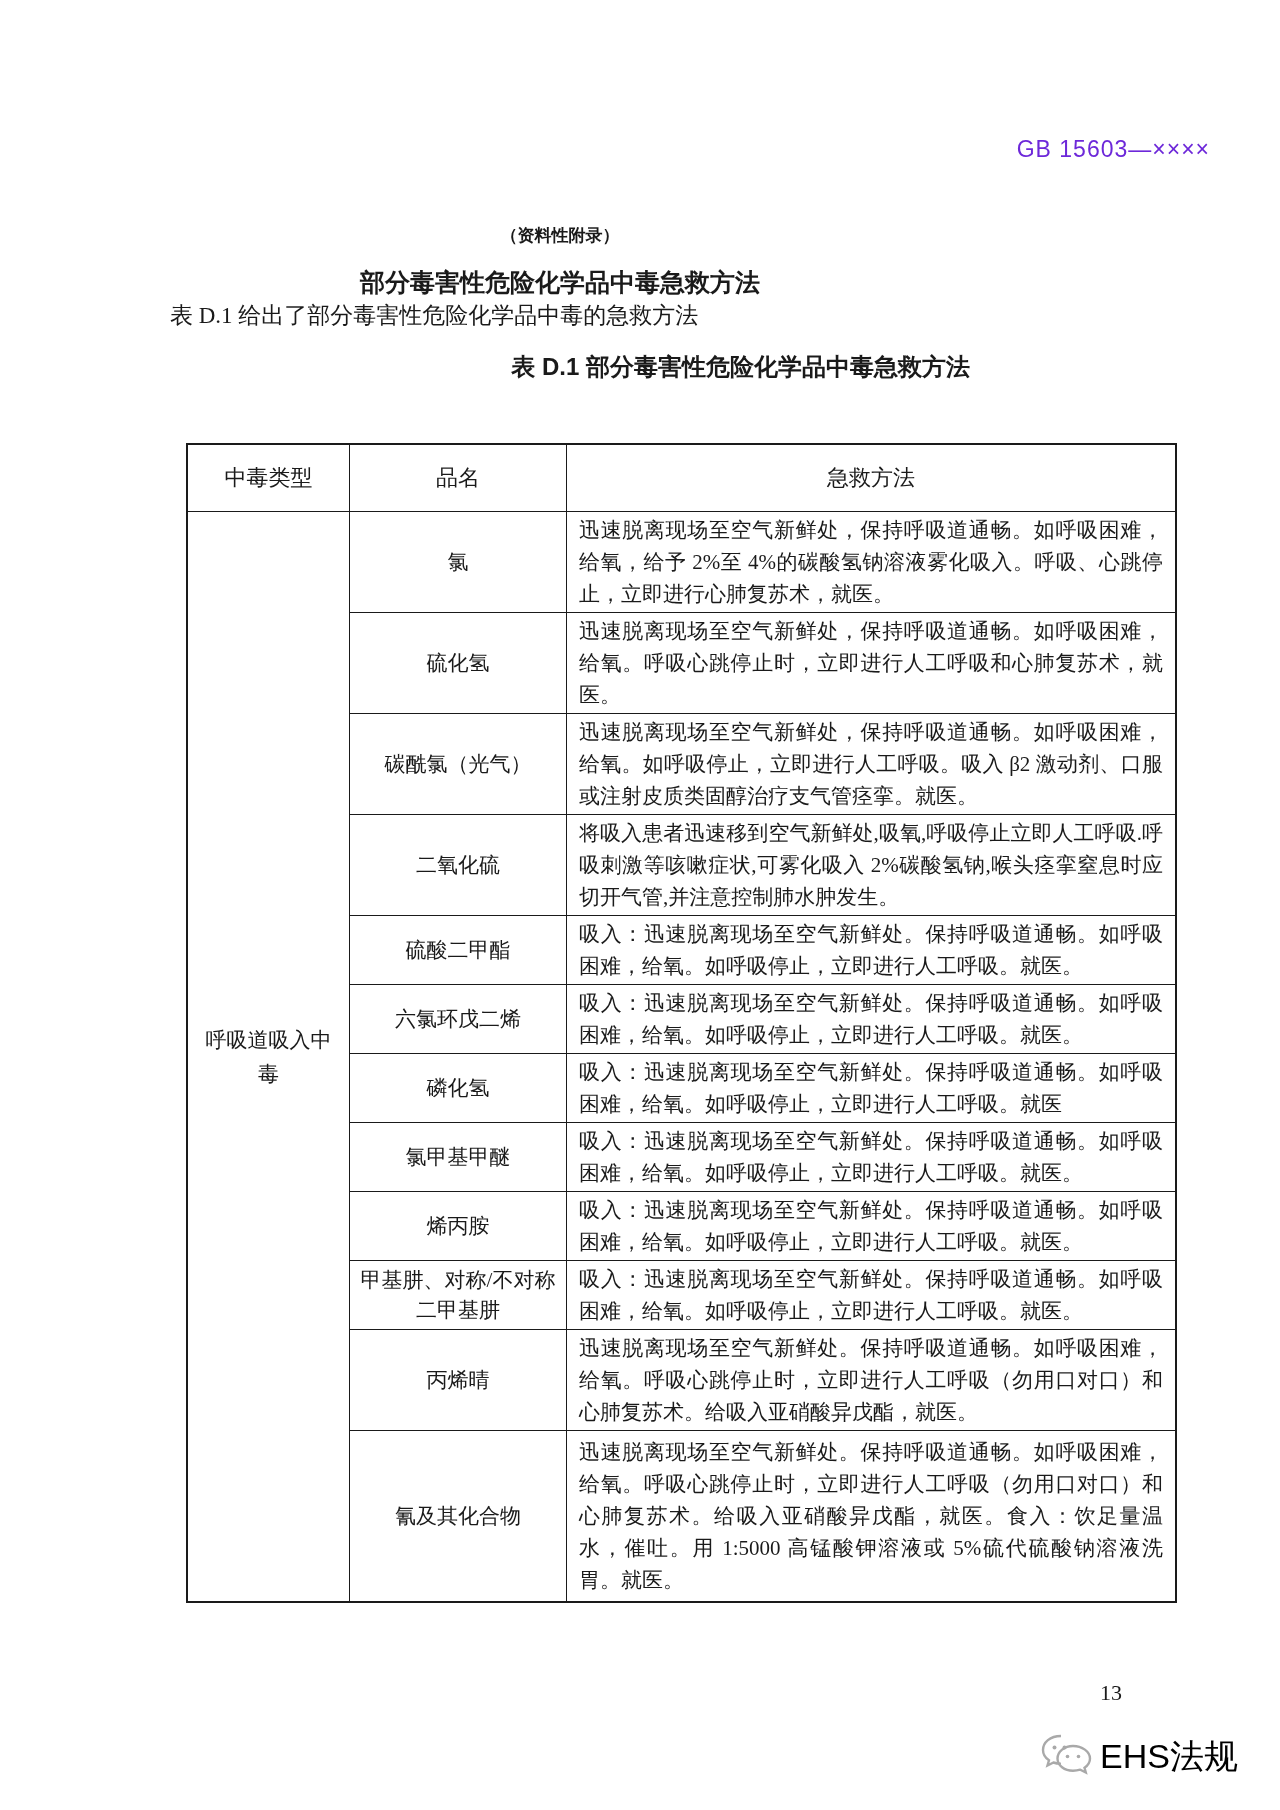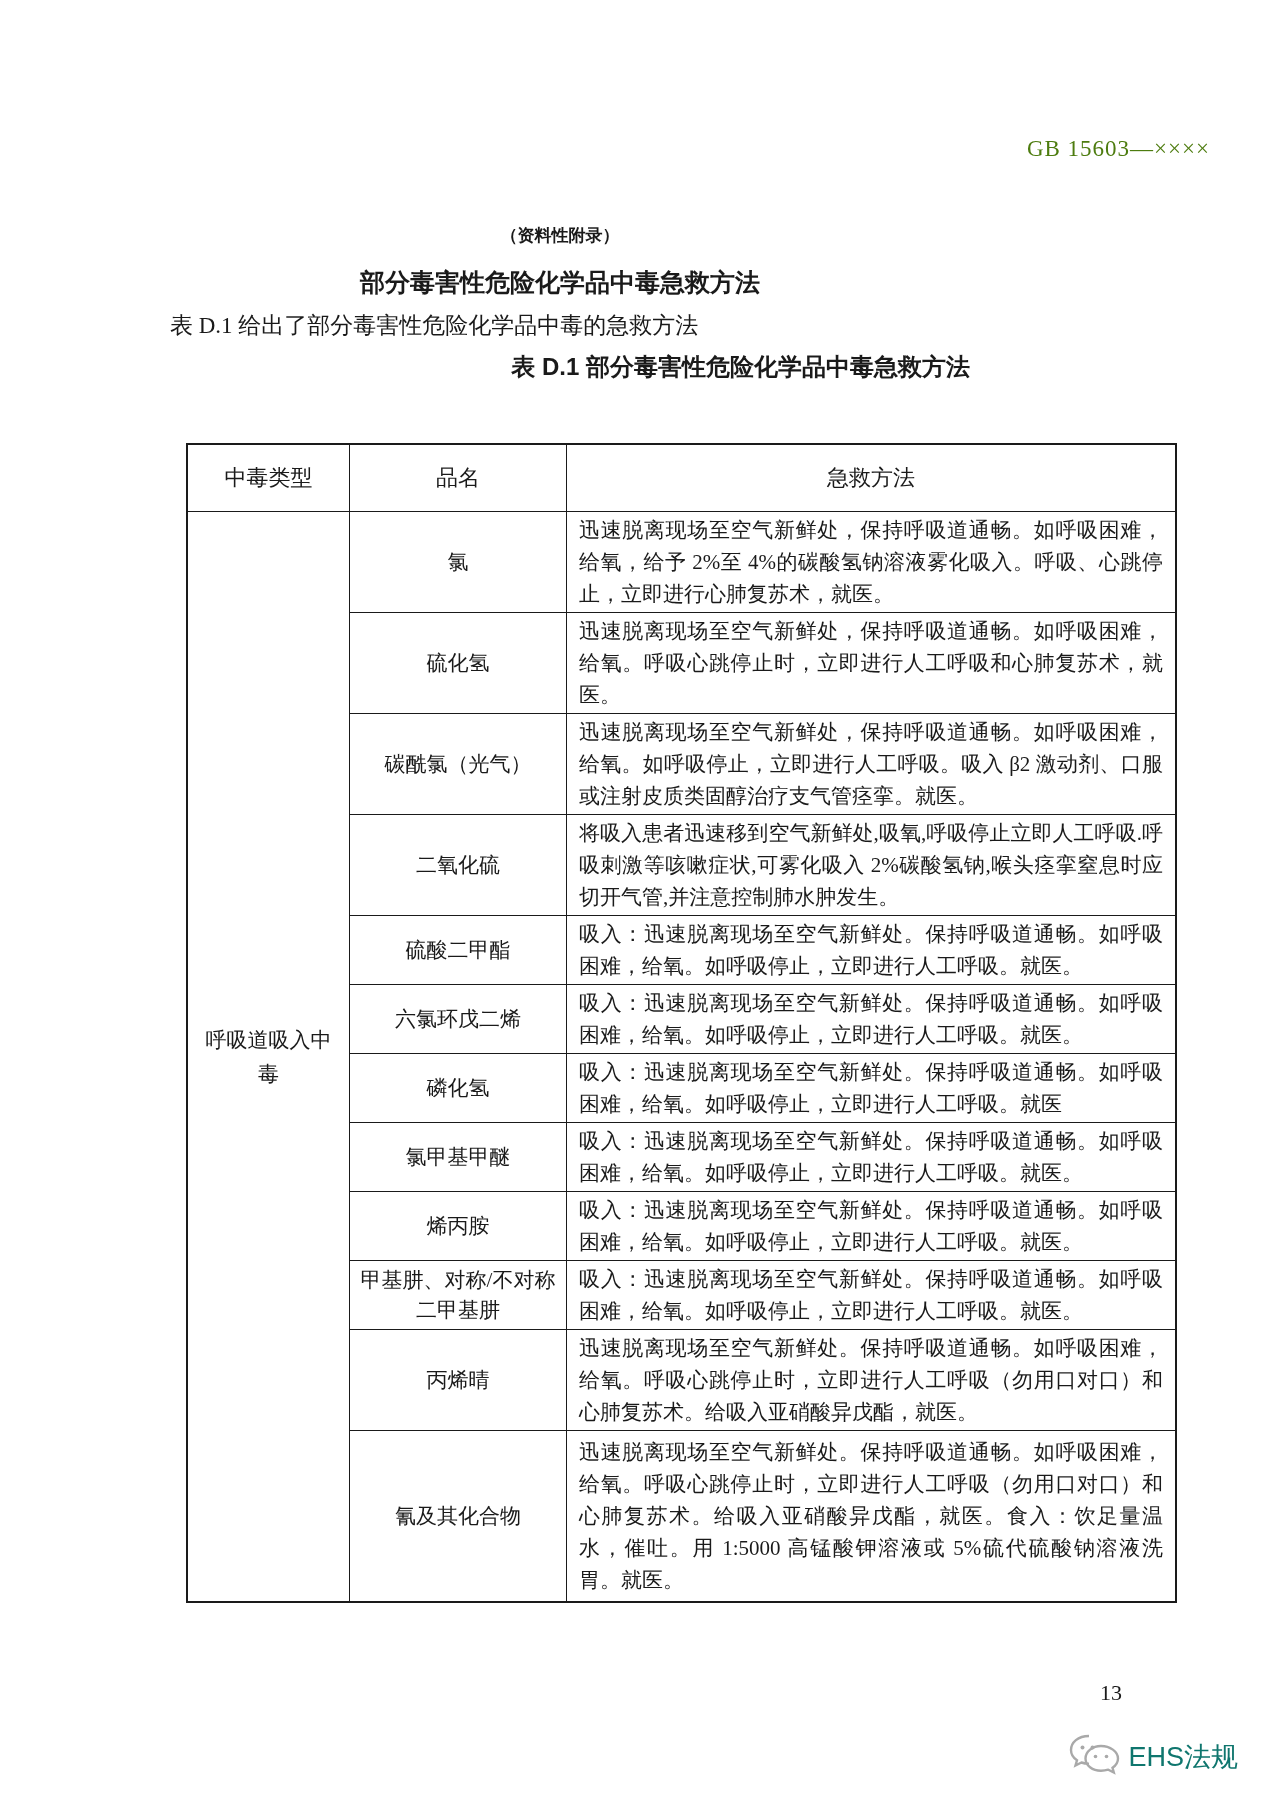--- a/index.html
+++ b/index.html
@@ -9,24 +9,24 @@
     height:1810px;
     background:#ffffff;
     color:#1a1a1a;
     font-family:"Liberation Serif","DejaVu Serif",serif;
     overflow:hidden;
   }
   .doc-number{
     position:absolute;
     top:136px;
     right:70px;
-    font-family:Liberation Serif, serif;
+    font-family:Liberation Sans, sans-serif;
     font-size:23px;
     letter-spacing:1px;
-    color:#4d7c0f;
+    color:#6d28d9;
     text-align:center;
   }
   .centered{
     position:absolute;
     left:150px;
     width:820px;
     text-align:center;
   }
   .h-appendix{
     top:180px;
@@ -43,21 +43,21 @@
   }
   .h-title{
     top:266px;
     font-family:Liberation Sans, sans-serif;
     font-size:25px;
     font-weight:bold;
   }
   .intro{
     position:absolute;
     left:170px;
-    top:310px;
+    top:300px;
     font-size:23px;
   }
   .caption{
     top:351px;
     font-family:"Liberation Sans","DejaVu Sans",sans-serif;
     font-size:24px;
     font-weight:bold;
     text-align:right;
   }
   table.fa{
@@ -112,22 +112,22 @@
     position:absolute;
     top:1733px;
     right:42px;
     display:flex;
     align-items:center;
     gap:6px;
     color:#a9a9a9;
   }
   .watermark .wm-text{
     font-family:"Liberation Sans","DejaVu Sans",sans-serif;
-    font-size:27px;
-    color:#0f766e;
+    font-size:34px;
+    color:#000000;
   }
   .wm-icon{display:inline-block;}
 </style>
 </head>
 <body>
 
 <div class="page">
 
   <div class="doc-number">GB 15603—××××</div>
 

